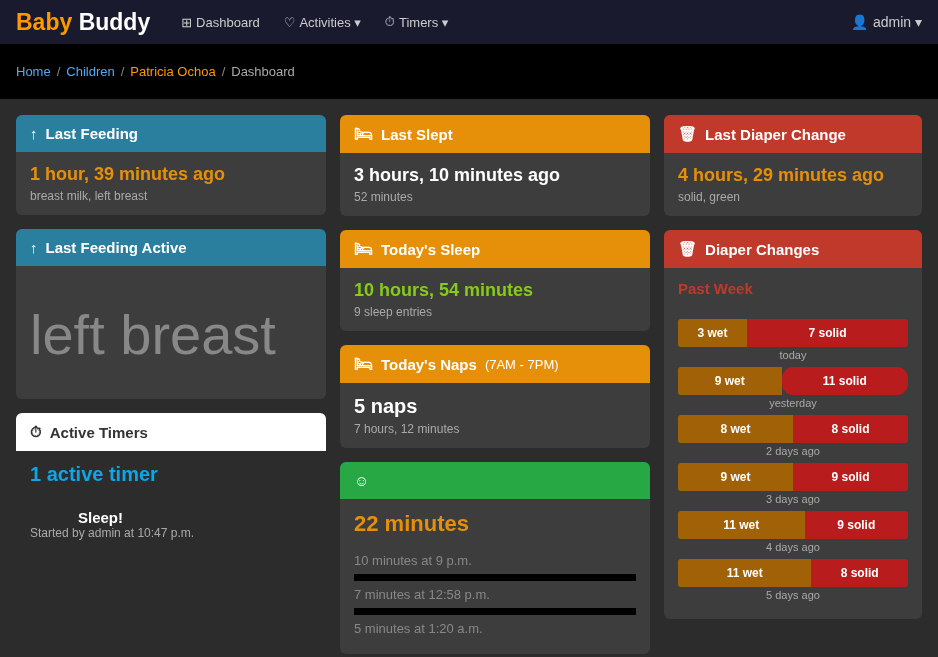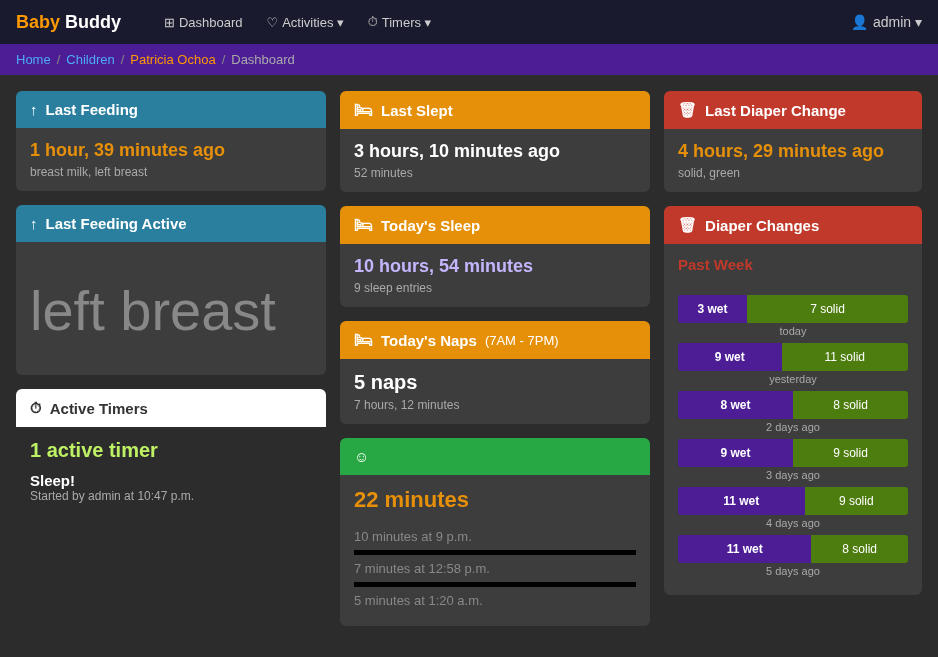--- a/index.html
+++ b/index.html
@@ -9,43 +9,43 @@
     .navbar {
       background: #1a1a2e;
       display: flex;
       align-items: center;
       padding: 0 16px;
       height: 44px;
       color: #ccc;
     }
     .navbar-brand {
       color: #fff;
-      font-size: 18px;
+      font-size: 23px;
       font-weight: bold;
-      margin-right: 33px;
+      margin-right: 21px;
     }
     .navbar-brand span { color: #f90; }
     .nav-items { display: flex; gap: 4px; flex: 1; }
     .nav-item {
       color: #ccc;
       text-decoration: none;
       padding: 6px 10px;
       border-radius: 4px;
       cursor: pointer;
       display: flex;
       align-items: center;
       gap: 4px;
       font-size: 13px;
     }
     .nav-right { margin-left: auto; }
 
     
     .breadcrumb {
-      background: #4c1d95;
-      padding: 8px 16px;
+      background: #000000;
+      padding: 20px 16px;
       font-size: 13px;
       color: #aaa;
       display: flex;
       gap: 6px;
       align-items: center;
     }
     .breadcrumb a { color: #4dabf7; text-decoration: none; }
     .breadcrumb .sep { color: #888; }
 
     
@@ -88,35 +88,35 @@
 
     
     .big-text {
       font-size: 56px;
       font-weight: normal;
       color: #888;
       padding: 24px 0 20px;
     }
 
     
-    .timer-count { font-size: 20px; font-weight: bold; color: #bef264; margin-bottom: 10px; }
-    .timer-name { font-size: 15px; color: #fff; font-weight: bold; }
+    .timer-count { font-size: 20px; font-weight: bold; color: #0ea5e9; margin-bottom: 23px; }
+    .timer-name { font-size: 15px; color: #fff; font-weight: bold; margin-left: 48px; }
     .timer-started { font-size: 12px; color: #aaa; }
 
     
     .tummy-minutes { color: #e6900a; font-size: 22px; font-weight: bold; margin-bottom: 10px; }
-    .tummy-entry { color: #888; font-size: 13px; padding: 6px 0; border-top: 5px solid #000000; }
+    .tummy-entry { color: #888; font-size: 13px; padding: 6px 0; border-top: 7px solid #000000; }
     .tummy-entry:first-child { border-top: none; }
 
     
     .diaper-week-label { color: #c0392b; font-size: 15px; font-weight: bold; margin-bottom: 22px; }
     .diaper-row { margin-bottom: 6px; }
     .diaper-bar { display: flex; height: 28px; border-radius: 3px; overflow: hidden; margin-bottom: 2px; }
-    .wet-bar { background: #4c1d95; display: flex; align-items: center; justify-content: center; color: #fff; font-size: 12px; font-weight: bold; }
-    .solid-bar { background: #4d7c0f; display: flex; align-items: center; justify-content: center; color: #fff; font-size: 12px; font-weight: normal; }
+    .wet-bar { background: #a16207; display: flex; align-items: center; justify-content: center; color: #fff; font-size: 12px; font-weight: bold; }
+    .solid-bar { background: #b91c1c; display: flex; align-items: center; justify-content: center; color: #fff; font-size: 12px; font-weight: bold; }
     .diaper-date { text-align: center; color: #aaa; font-size: 11px; margin-bottom: 4px; }
 
     .col1 { display: flex; flex-direction: column; gap: 14px; }
     .col2 { display: flex; flex-direction: column; gap: 14px; }
     .col3 { display: flex; flex-direction: column; gap: 14px; }
   </style>
 </head>
 <body>
 
 <nav class="navbar">
@@ -203,21 +203,21 @@
         <div class="stat-sub">52 minutes</div>
       </div>
     </div>
 
     <div class="card card-orange">
       <div class="card-header">
         <span>🛏</span>
         <span>Today's Sleep</span>
       </div>
       <div class="card-body">
-        <div class="stat-value" style="color:#c4b5fd">10 hours, 54 minutes</div>
+        <div class="stat-value" style="color:#84cc16">10 hours, 54 minutes</div>
         <div class="stat-sub">9 sleep entries</div>
       </div>
     </div>
 
     <div class="card card-orange">
       <div class="card-header">
         <span>🛏</span>
         <span>Today's Naps</span>
         <span style="font-size:13px; font-weight:normal;">(7AM - 7PM)</span>
       </div>
@@ -267,21 +267,21 @@
             <div class="diaper-row">
               <div class="diaper-bar">
                 <div class="wet-bar" style="width: 30%;">3 wet</div>
                 <div class="solid-bar" style="width: 70%;">7 solid</div>
               </div>
               <div class="diaper-date">today</div>
             </div>
             <div class="diaper-row">
               <div class="diaper-bar">
                 <div class="wet-bar" style="width: 45%;">9 wet</div>
-                <div class="solid-bar" style="width: 55%;">11 solid</div>
+                <div class="solid-bar" style="width: 55%; border-radius: 11px;">11 solid</div>
               </div>
               <div class="diaper-date">yesterday</div>
             </div>
             <div class="diaper-row">
               <div class="diaper-bar">
                 <div class="wet-bar" style="width: 50%;">8 wet</div>
                 <div class="solid-bar" style="width: 50%;">8 solid</div>
               </div>
               <div class="diaper-date">2 days ago</div>
             </div>

